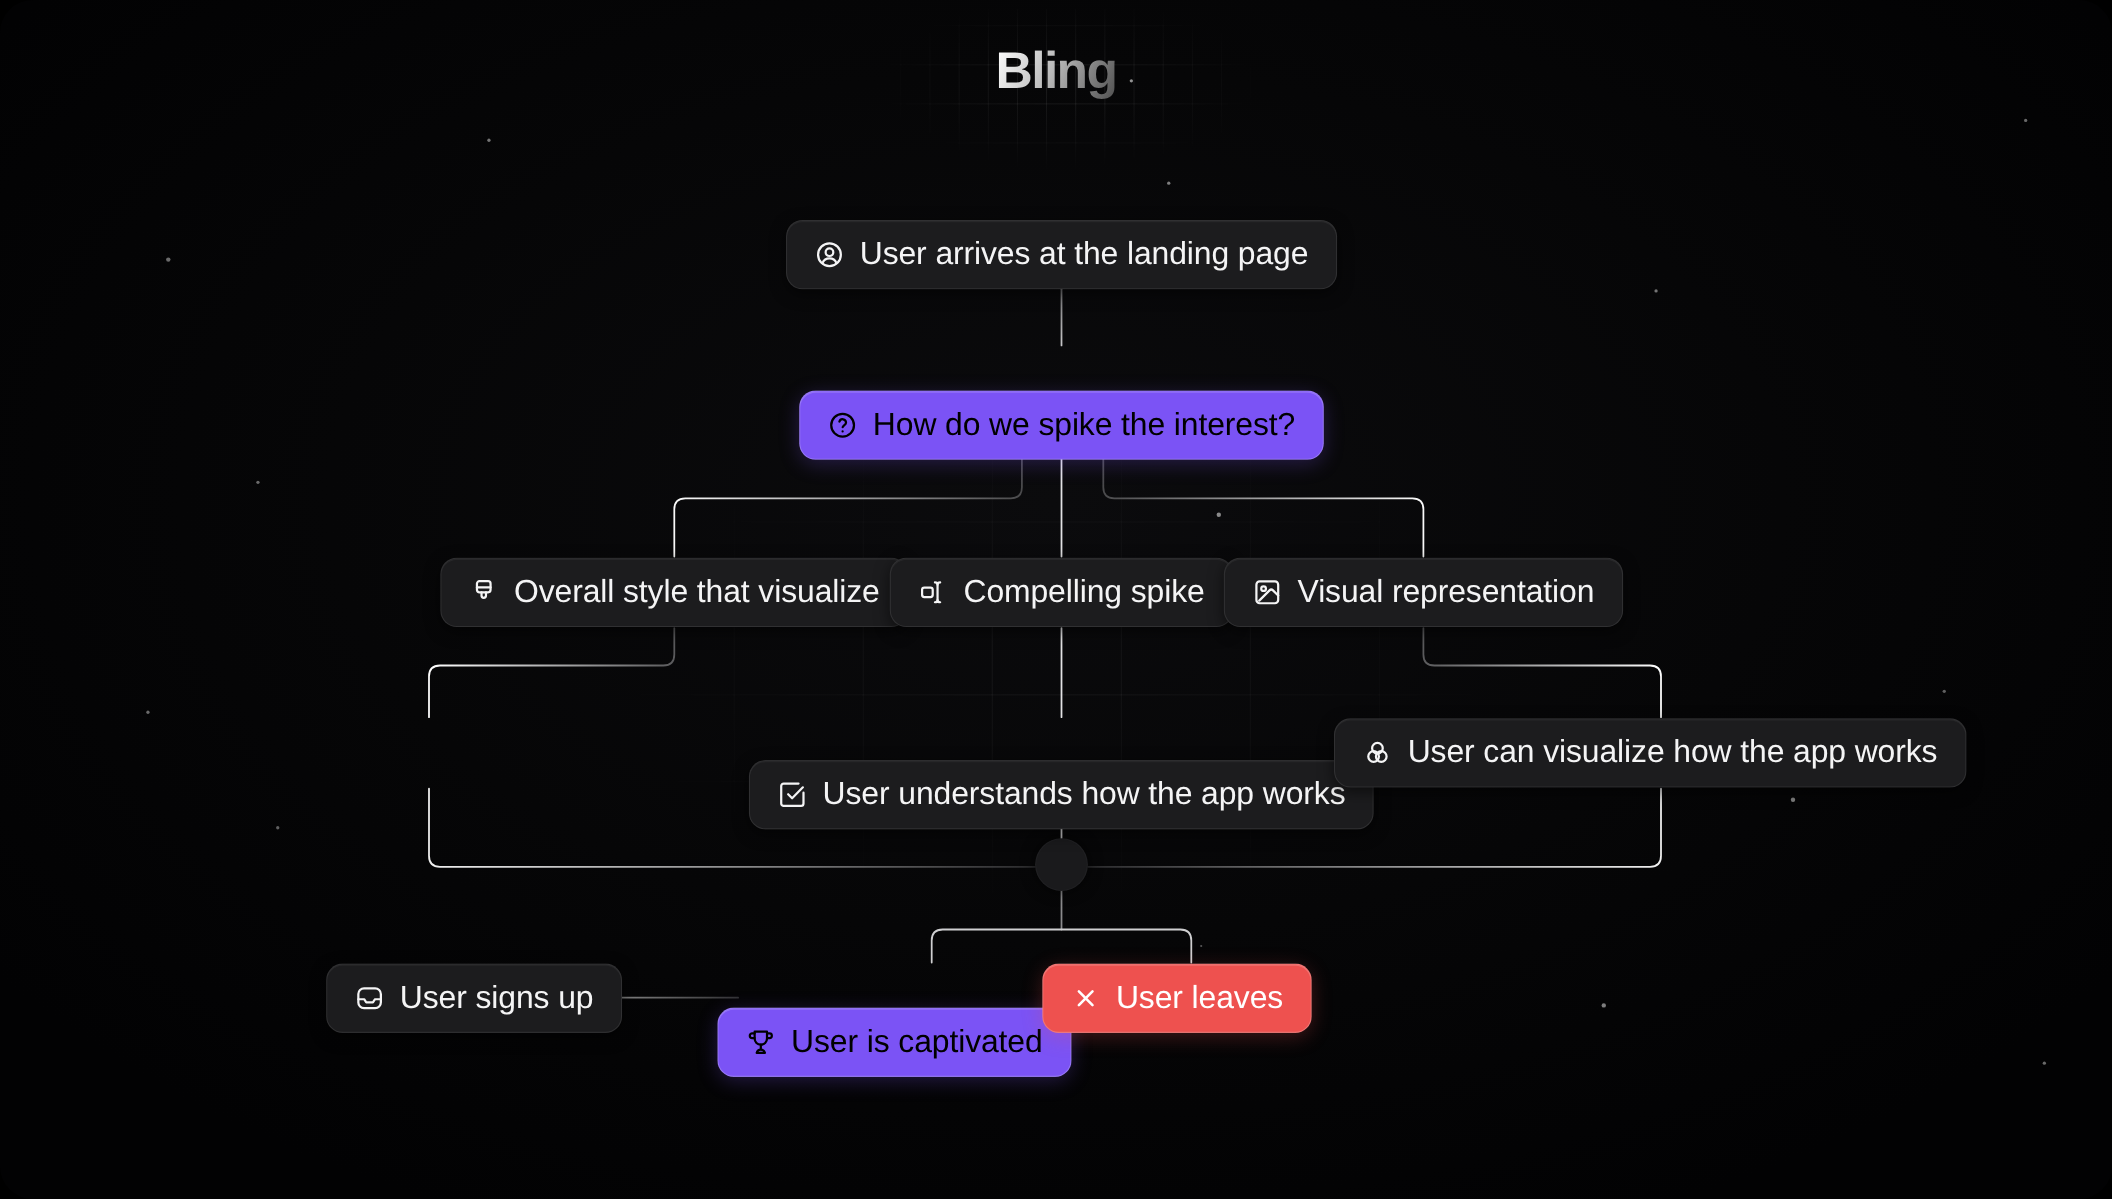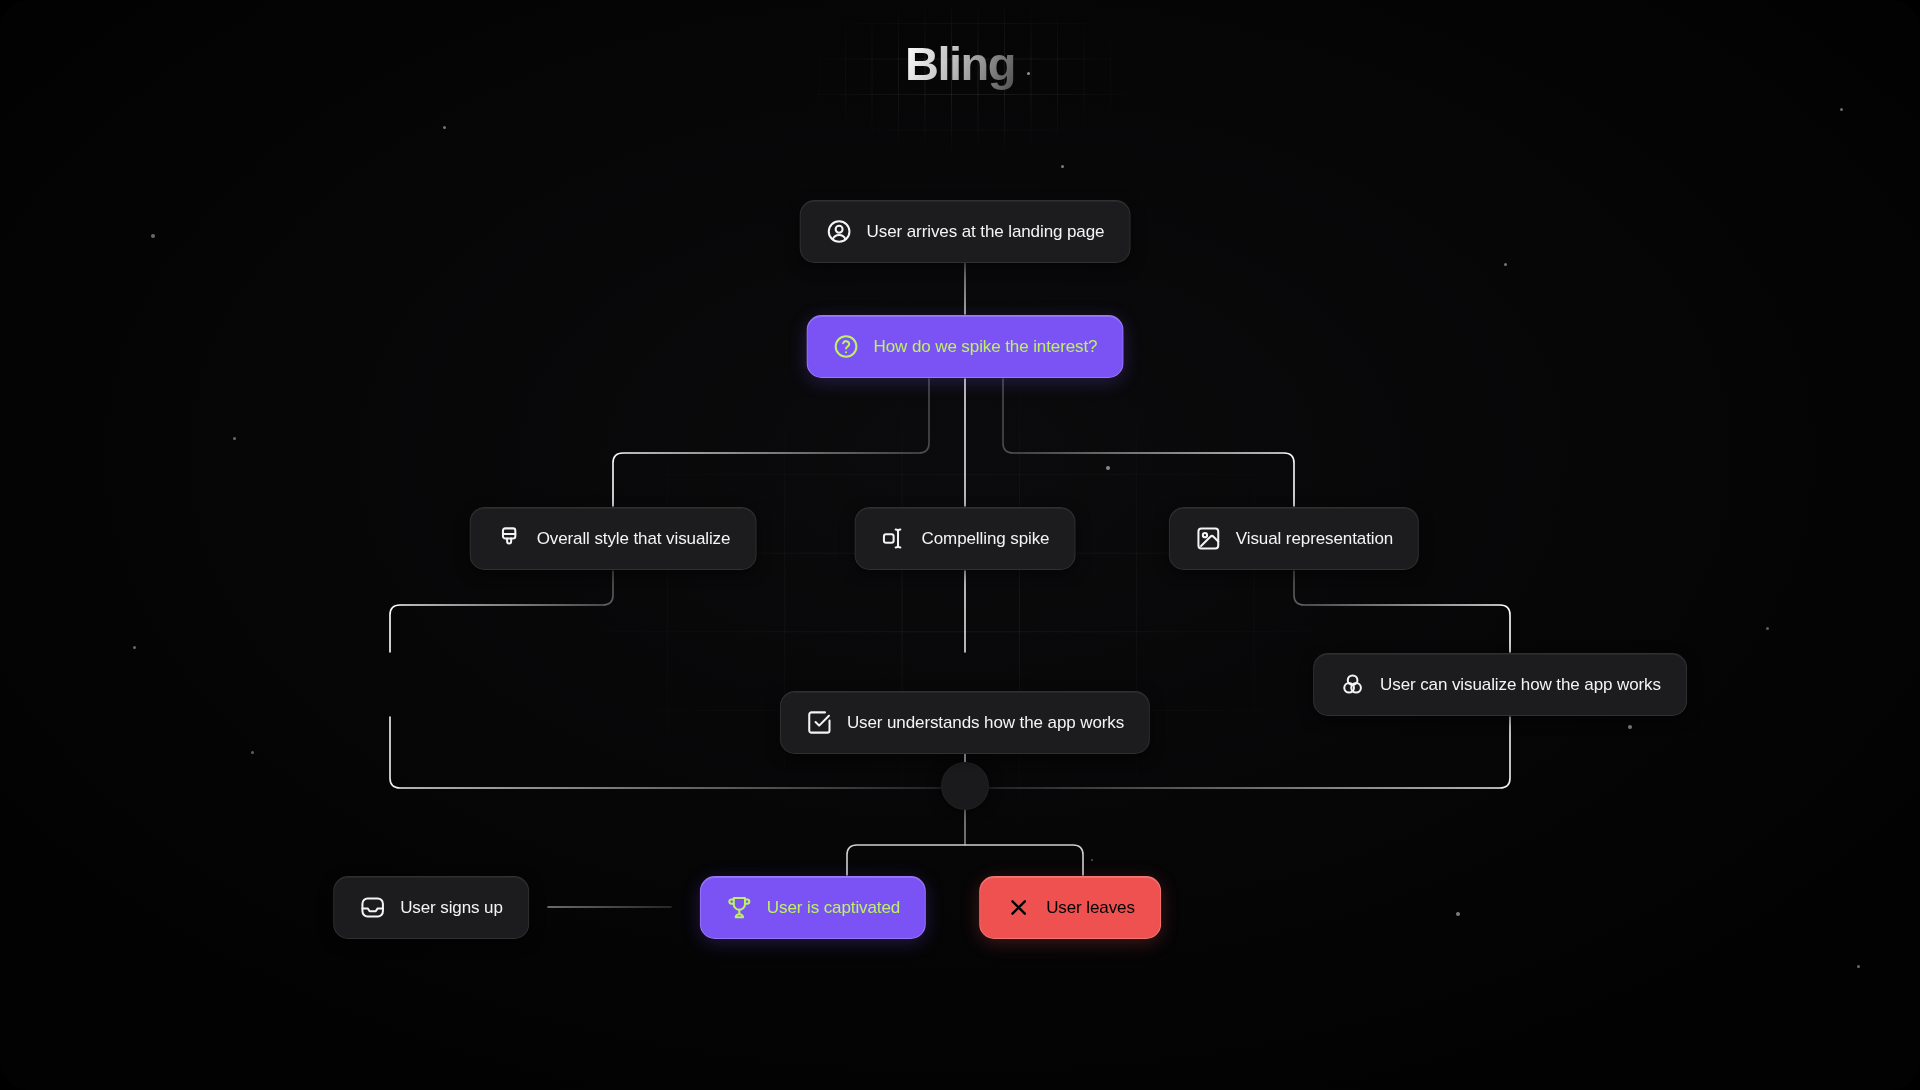--- a/index.html
+++ b/index.html
@@ -22,27 +22,27 @@
             mask-image:radial-gradient(ellipse at 50% 45%, rgba(0,0,0,.9), transparent 72%);}
   .logo{position:absolute;left:960px;top:36px;transform:translateX(-50%);
     font-size:47px;font-weight:700;letter-spacing:-1.5px;
     background:linear-gradient(115deg,#f7f7f7 8%,#b9b9b9 48%,#595959 95%);
     -webkit-background-clip:text;background-clip:text;color:transparent;}
   .star{position:absolute;border-radius:50%;background:#cfcfcf;}
   .wires{position:absolute;left:0;top:0;width:1920px;height:1090px;}
   .merge{position:absolute;left:942px;top:763px;width:46px;height:46px;border-radius:50%;
     background:#1a1a1c;box-shadow:0 0 0 1px #202023, 0 0 14px rgba(0,0,0,.8);}
   .node{position:absolute;transform:translateX(-50%);display:flex;align-items:center;gap:14px;
-    height:63px;padding:0 25px;border-radius:15px;font-size:17px;font-weight:500;
+    height:63px;padding:0 25px;border-radius:15px;font-size:29px;font-weight:500;
     letter-spacing:-.1px;white-space:nowrap;box-sizing:border-box;}
   .node.dark{background:#1c1c1e;border:1px solid rgba(255,255,255,.09);color:#f4f4f5;
     box-shadow:inset 0 1px 0 rgba(255,255,255,.05), 0 4px 14px rgba(0,0,0,.55);}
-  .node.purple{background:#7b53f5;border:1px solid rgba(255,255,255,.22);color:#bef264;
-    box-shadow:inset 0 1px 0 rgba(255,255,255,.18), 0 4px 18px rgba(123,83,245,.25);}
-  .node.red{background:#ee514f;border:1px solid rgba(255,255,255,.22);color:#000000;
+  .node.purple{background:#7b53f5;border:1px solid rgba(255,255,255,.22);color:#000000;
+    box-shadow:inset 0 1px 0 rgba(255,255,255,.18), 0 4px 18px rgba(123,83,245,.25);margin-top:40px;}
+  .node.red{background:#ee514f;border:1px solid rgba(255,255,255,.22);color:#ffffff;
     box-shadow:inset 0 1px 0 rgba(255,255,255,.18), 0 4px 18px rgba(238,81,79,.25);}
   .ni{display:flex;align-items:center;justify-content:center;width:27px;height:27px;flex:0 0 auto;}
   .ni svg{width:27px;height:27px;stroke:currentColor;fill:none;stroke-width:1.8;
     stroke-linecap:round;stroke-linejoin:round;}
   .nl{line-height:1;}
 </style>
 </head>
 <body>
 
 <div class="frame">

